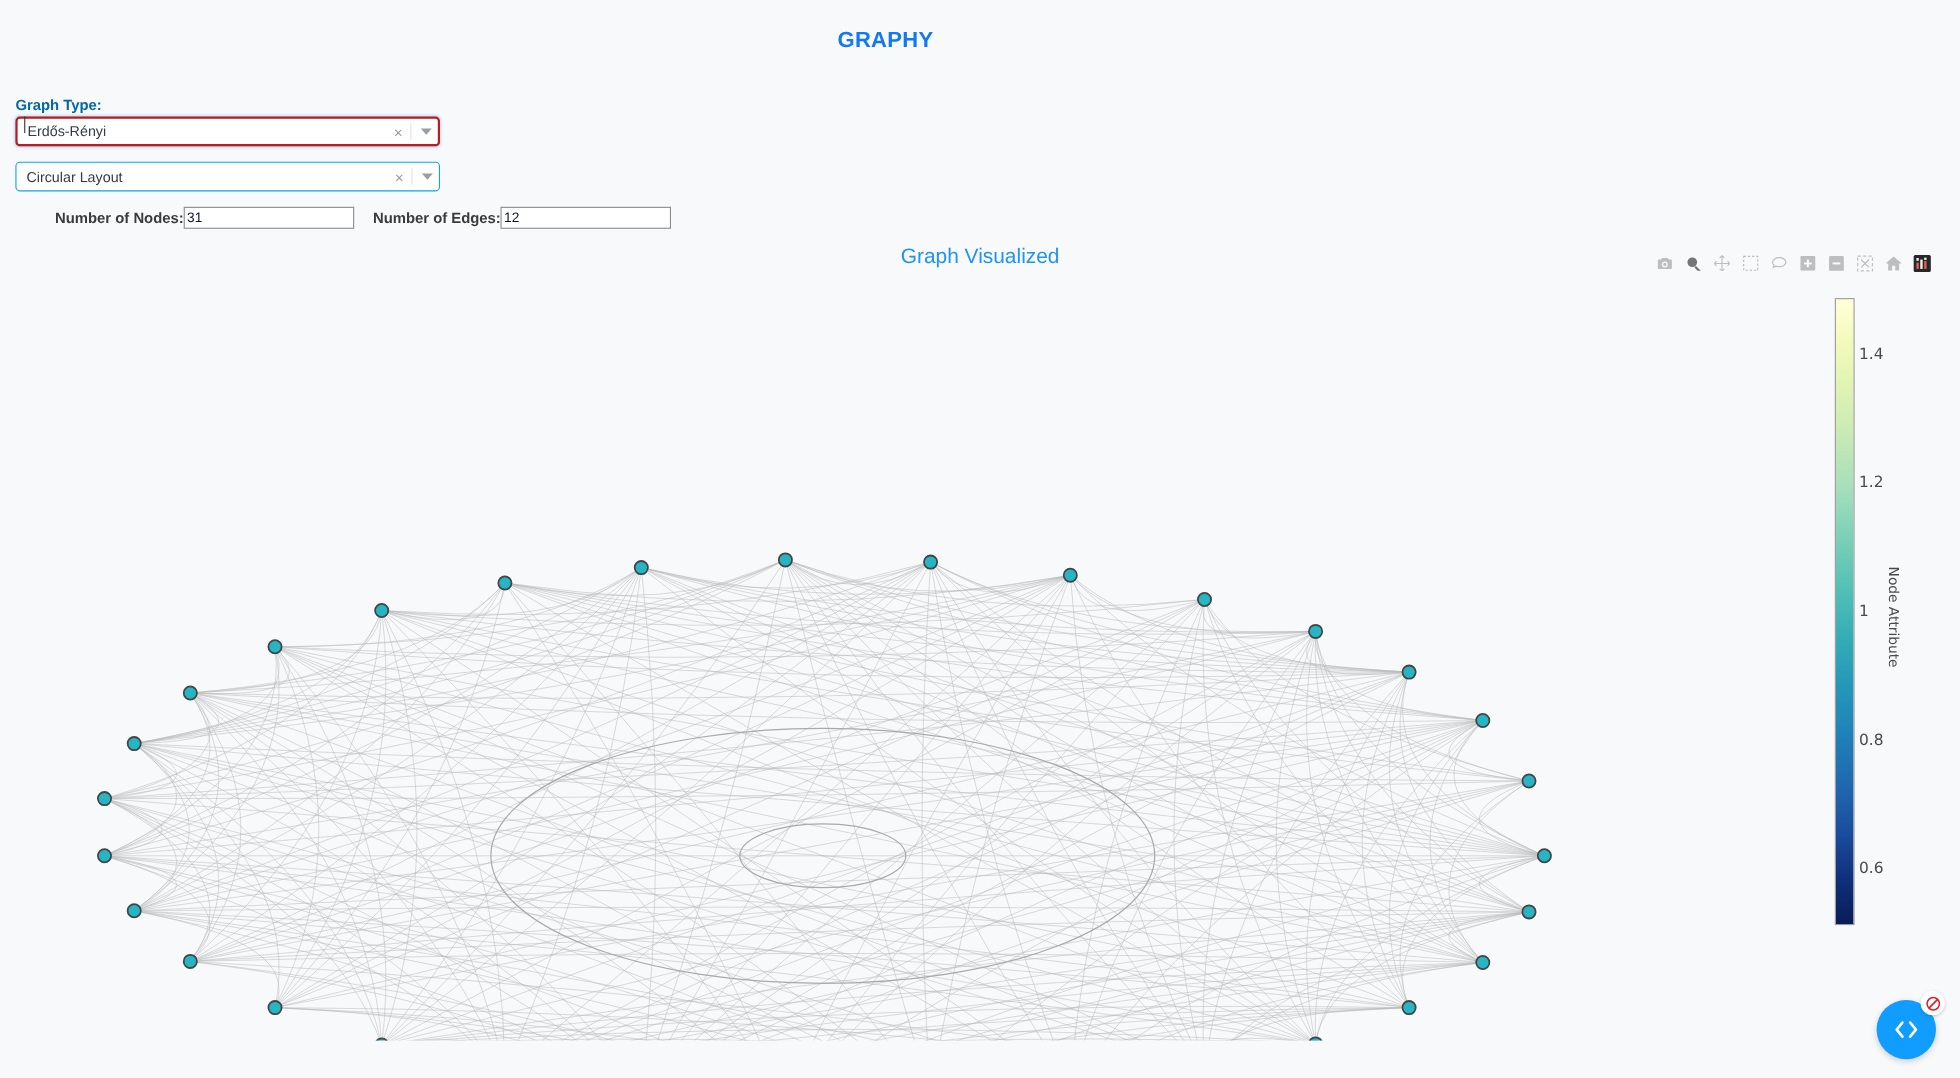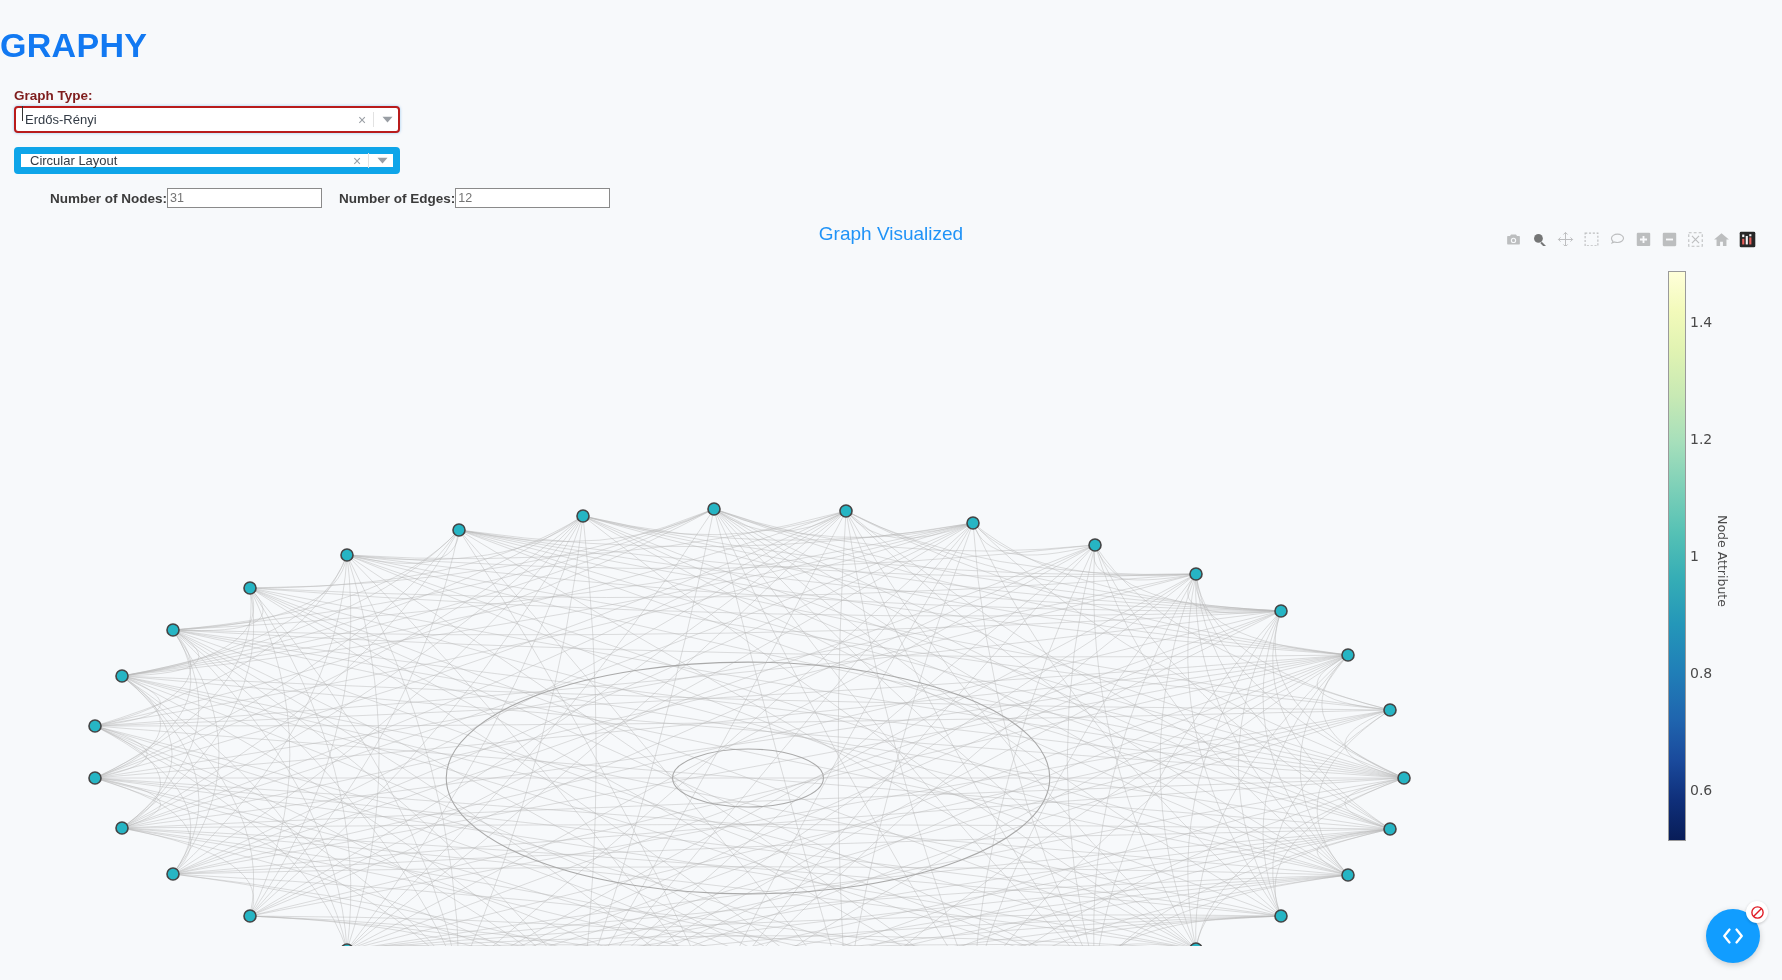--- a/index.html
+++ b/index.html
@@ -13,41 +13,42 @@
   #app {
     position: relative;
     width: 1782px; height: 980px;
     background: #f7f9fb;
   }
 
   
   .app-title {
     position: absolute;
     top: 26px; left: 0; width: 1610px;
-    font-size: 34px;
+    text-align: center;
+    font-size: 20px;
     font-weight: bold;
     color: #1279f2;
     letter-spacing: 0.3px;
   }
 
   
   .controls { position: absolute; top: 88px; left: 14px; width: 700px; }
   .field-label {
     font-size: 13.5px;
     font-weight: bold;
-    color: #7f1d1d;
+    color: #0369a1;
     margin-bottom: 3px;
     display: block;
   }
   .dropdown {
     position: relative;
     width: 386px;
     height: 27px;
     background: #ffffff;
-    border: 7px solid #0ea5e9;
+    border: 1px solid #0ea5e9;
     border-radius: 4px;
     display: flex;
     align-items: center;
     padding-left: 9px;
     font-size: 13px;
     color: #333b45;
   }
   .dropdown.focused {
     border: 2px solid #b91c1c;
     box-shadow: 0 0 3px rgba(27,138,232,.45);
@@ -83,21 +84,21 @@
     font-size: 13.5px;
     margin-left: 36px;
   }
   .num-label { font-weight: bold; color: #3b3b3b; white-space: nowrap; }
   .num-input {
     border: 1px solid #8a8a8a;
     background: #fff;
     height: 20px;
     font-size: 12.5px;
     font-family: "Liberation Sans", sans-serif;
-    color: #737373;
+    color: #0f172a;
     padding: 0 2px;
     outline: none;
   }
   .num-input.nodes { width: 155px; }
   .num-input.edges { width: 155px; }
   .num-gap { width: 17px; }
 
   
   .graph-panel {
     position: absolute;

